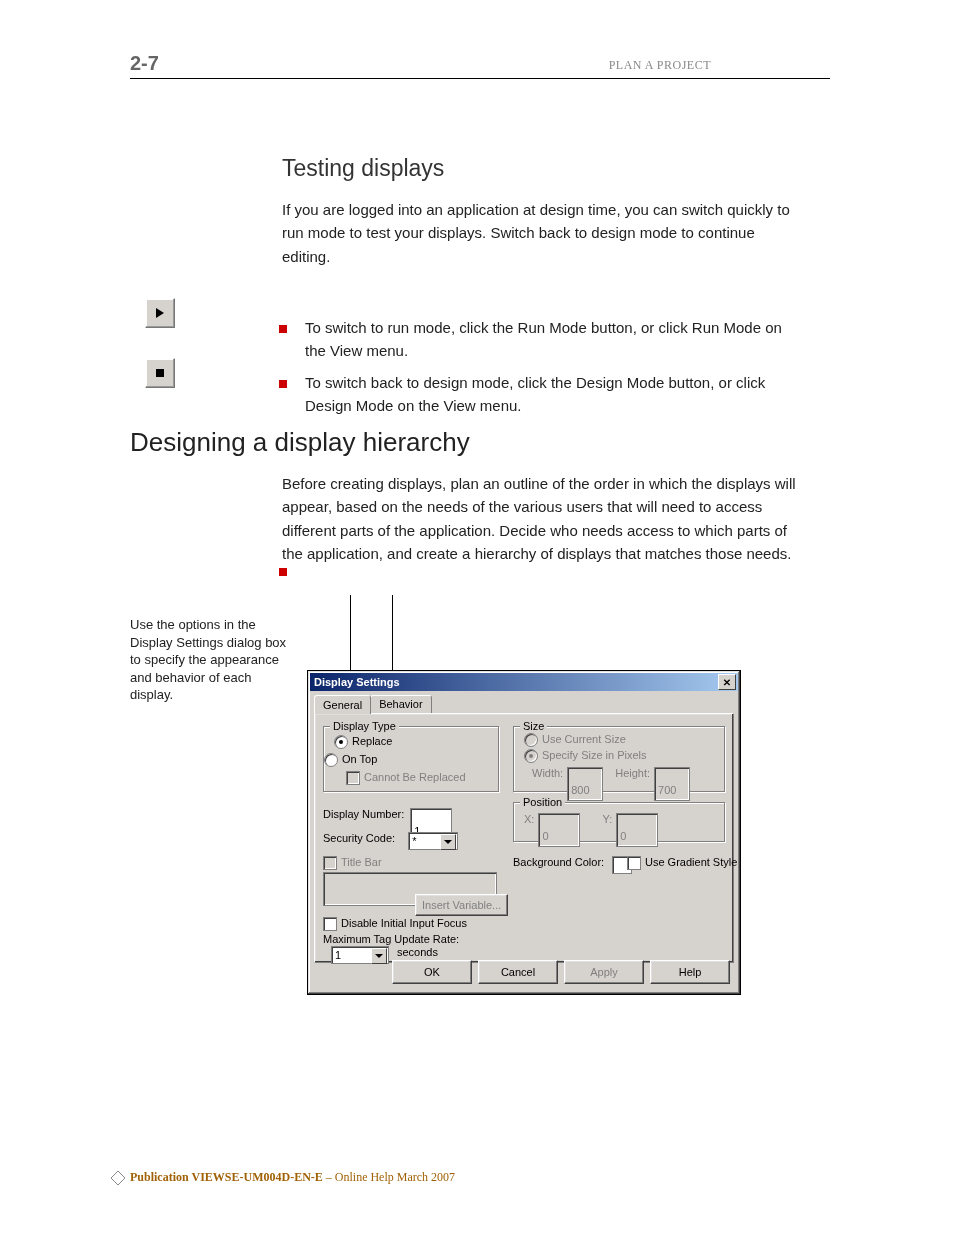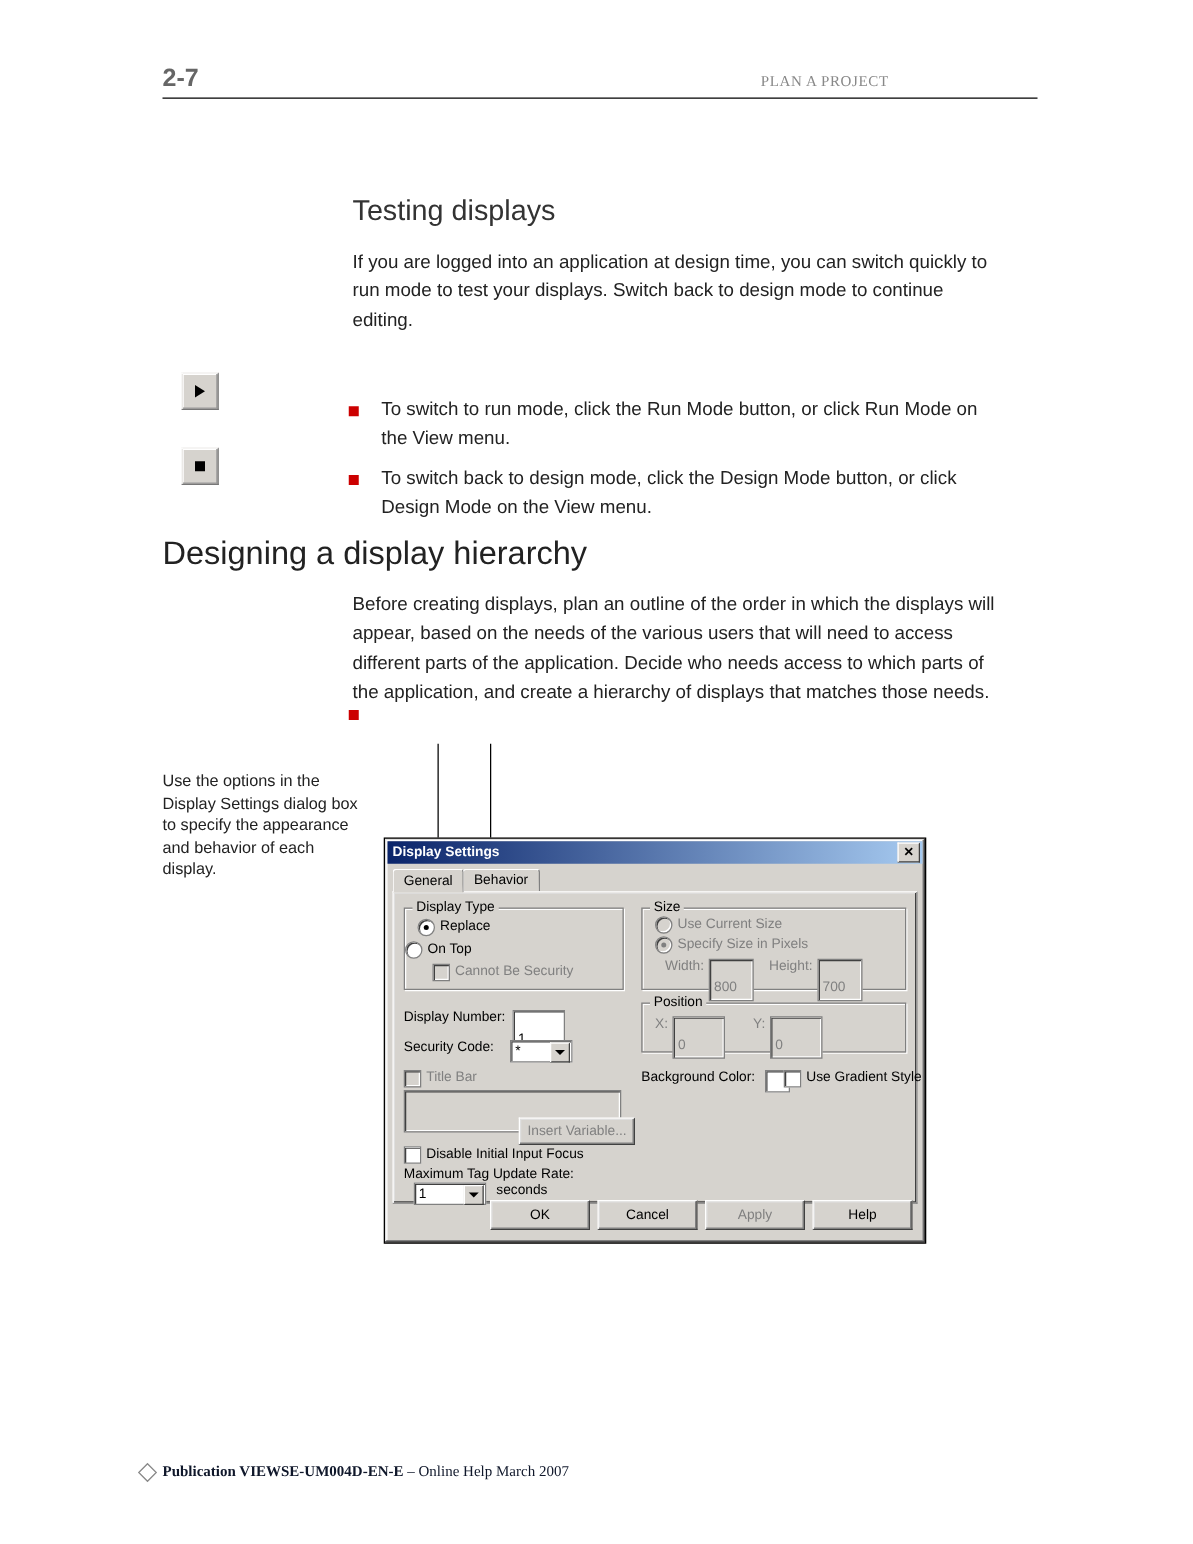--- a/index.html
+++ b/index.html
@@ -46,21 +46,21 @@
   .txtinput.disabled{background:#d6d3ce;color:#808080}
   .combo{position:relative;height:18px;border:1px solid #808080;box-shadow:inset 1px 1px #404040, inset -1px -1px #fff;background:#fff;box-sizing:border-box;display:flex;align-items:center;padding-left:3px;font-size:11px}
   .combo .arrow{position:absolute;right:1px;top:1px;width:14px;height:14px;background:#d6d3ce;border:1px solid #fff;border-right-color:#404040;border-bottom-color:#404040;display:flex;align-items:center;justify-content:center}
   .combo .arrow::after{content:"";border-left:4px solid transparent;border-right:4px solid transparent;border-top:4px solid #000}
   .swatch{width:18px;height:16px;border:1px solid #808080;box-shadow:inset 1px 1px #404040, inset -1px -1px #fff;background:#fff}
   .big-tb{position:absolute;left:8px;width:174px;height:17px}
   .btn3d{height:22px;background:#d6d3ce;border:1px solid #fff;border-right-color:#404040;border-bottom-color:#404040;
          box-shadow:inset -1px -1px #808080,inset 1px 1px #dfdfdf;padding:0 12px;font-size:11px;display:inline-flex;align-items:center;justify-content:center}
   .btn3d.disabled{color:#808080}
   .btnrow{position:absolute;right:10px;bottom:10px;display:flex;gap:6px}
-  .foot{position:absolute;font-size:12px;color:#0f172a}
+  .foot{position:absolute;font-size:12px;color:#a16207}
   .foot-icon{position:absolute}
 </style>
 </head>
 <body>
 
 <div class="page">
 
   <div class="hdr-left">2-7</div>
   <div class="hdr-right">PLAN A PROJECT</div>
   <div class="hdr-rule"></div>
@@ -114,21 +114,21 @@
         <div class="row" style="left:10px;top:8px">
           <span class="radio checked"></span>
           <span>Replace</span>
         </div>
         <div class="row" style="left:0;top:26px">
           <span class="radio"></span>
           <span>On Top</span>
         </div>
         <div class="row disabled" style="left:22px;top:44px">
           <span class="cb disabled"></span>
-          <span>Cannot Be Security</span>
+          <span>Cannot Be Replaced</span>
         </div>
       </div>
 
       <div class="group" style="left:198px;top:12px;width:210px;height:64px">
         <span class="legend">Size</span>
         <div class="row disabled" style="left:10px;top:6px">
           <span class="radio disabled"></span>
           <span>Use Current Size</span>
         </div>
         <div class="row disabled" style="left:10px;top:22px">

